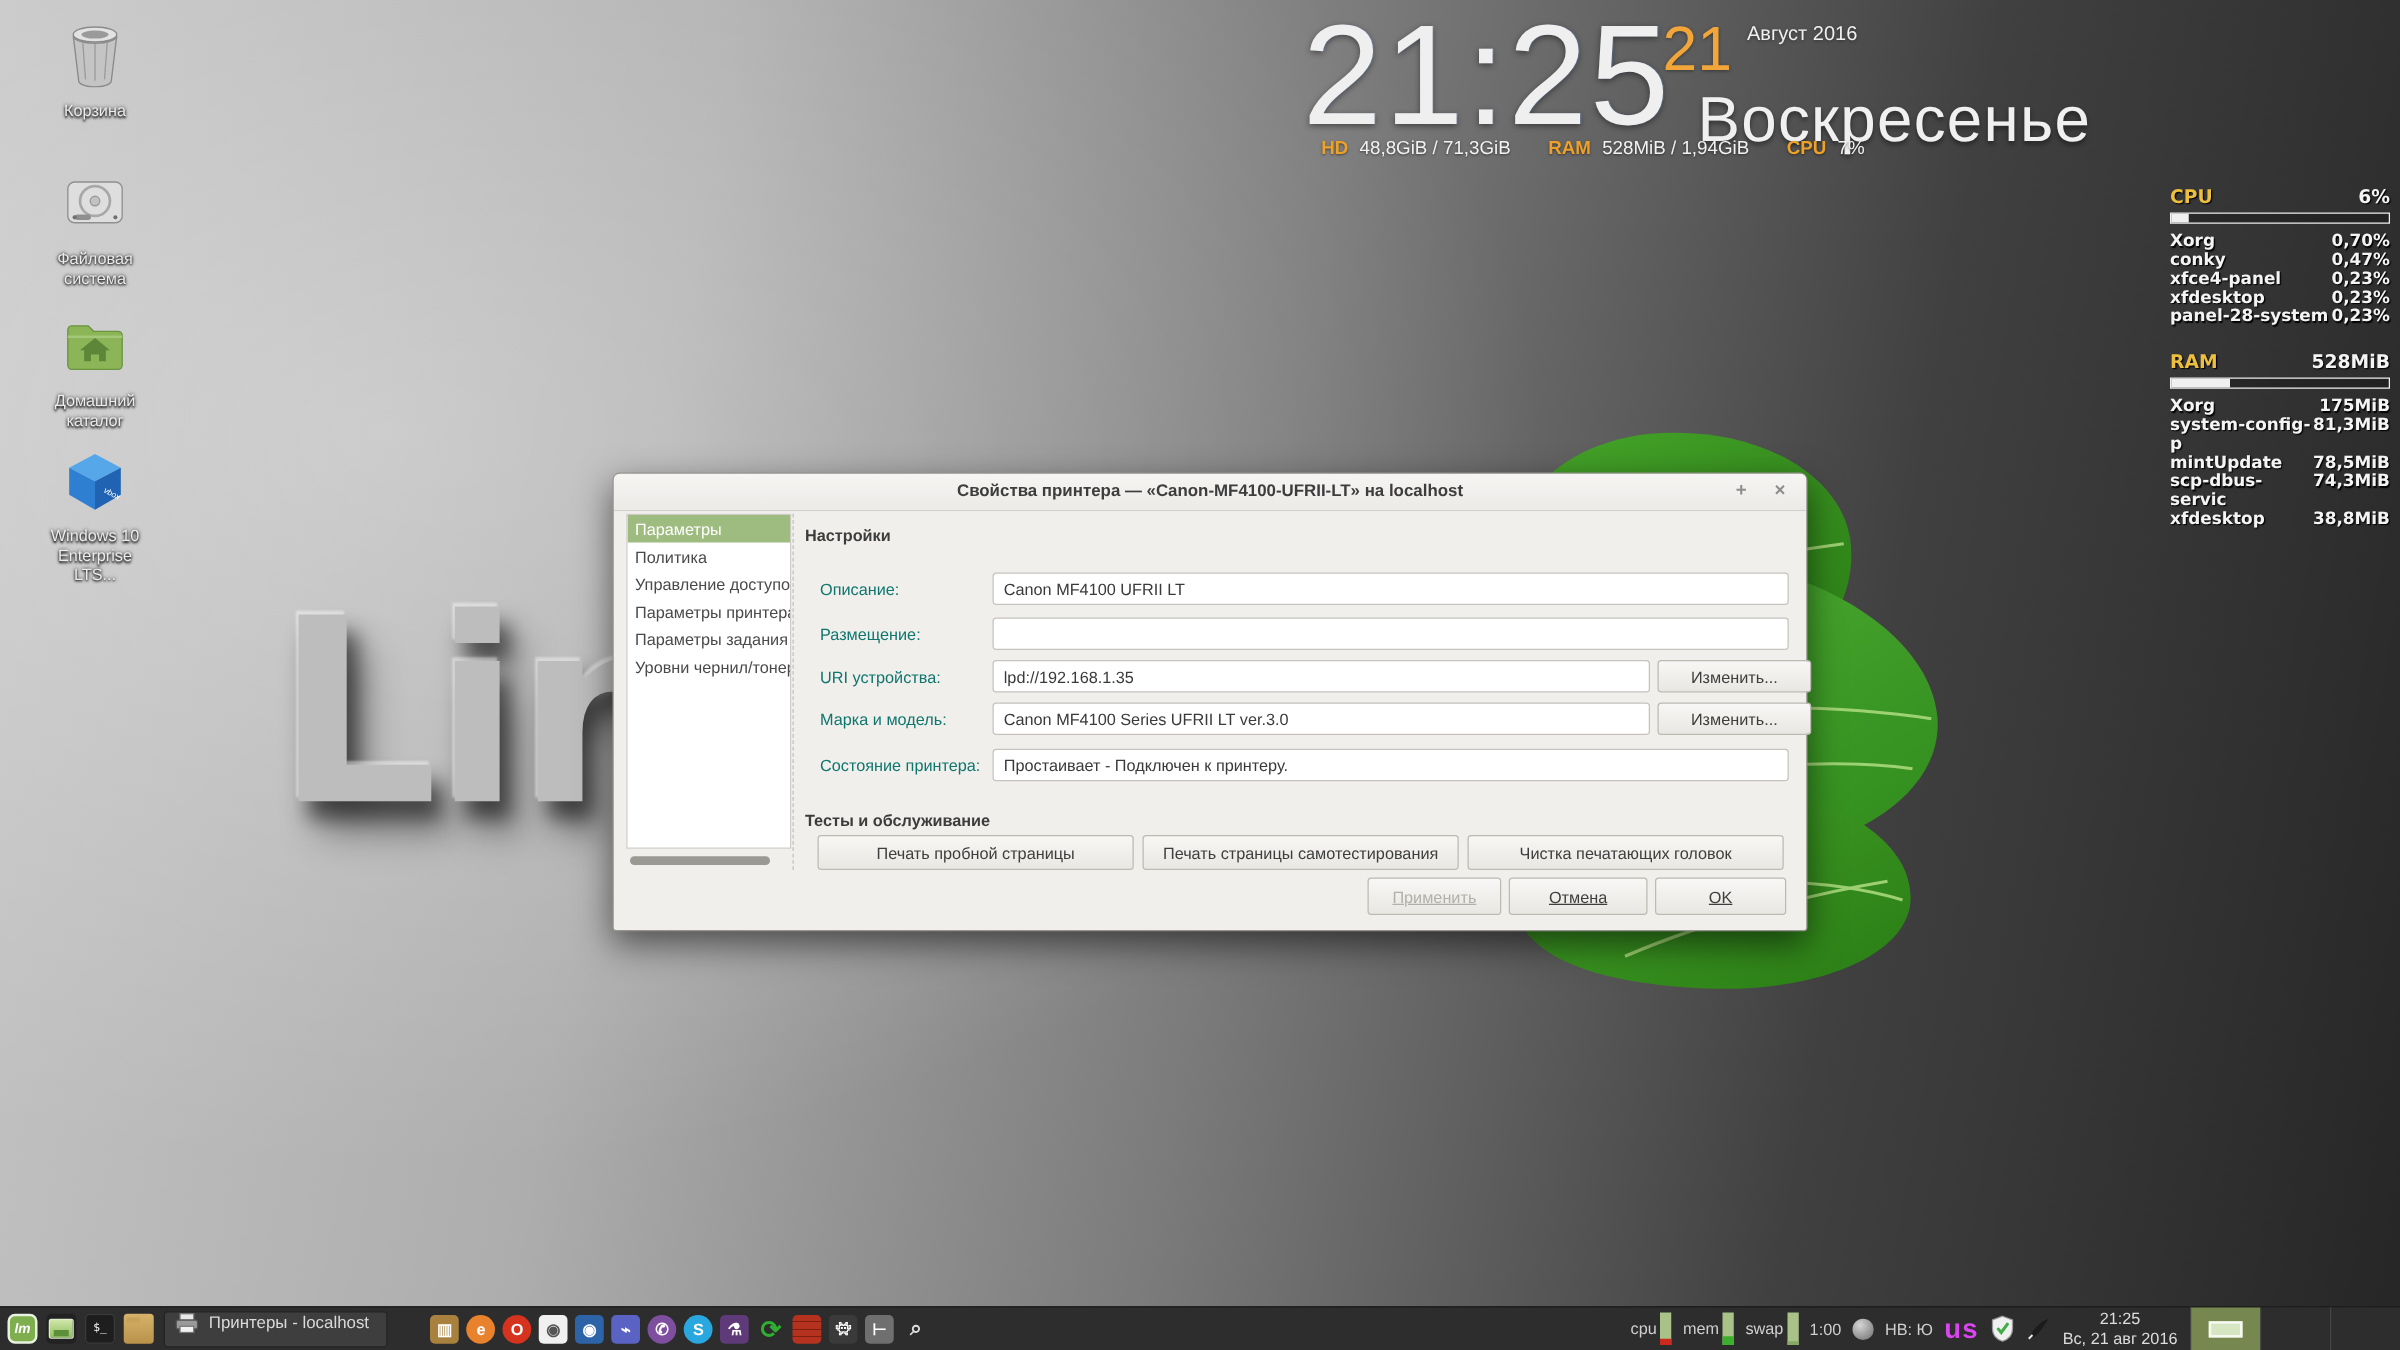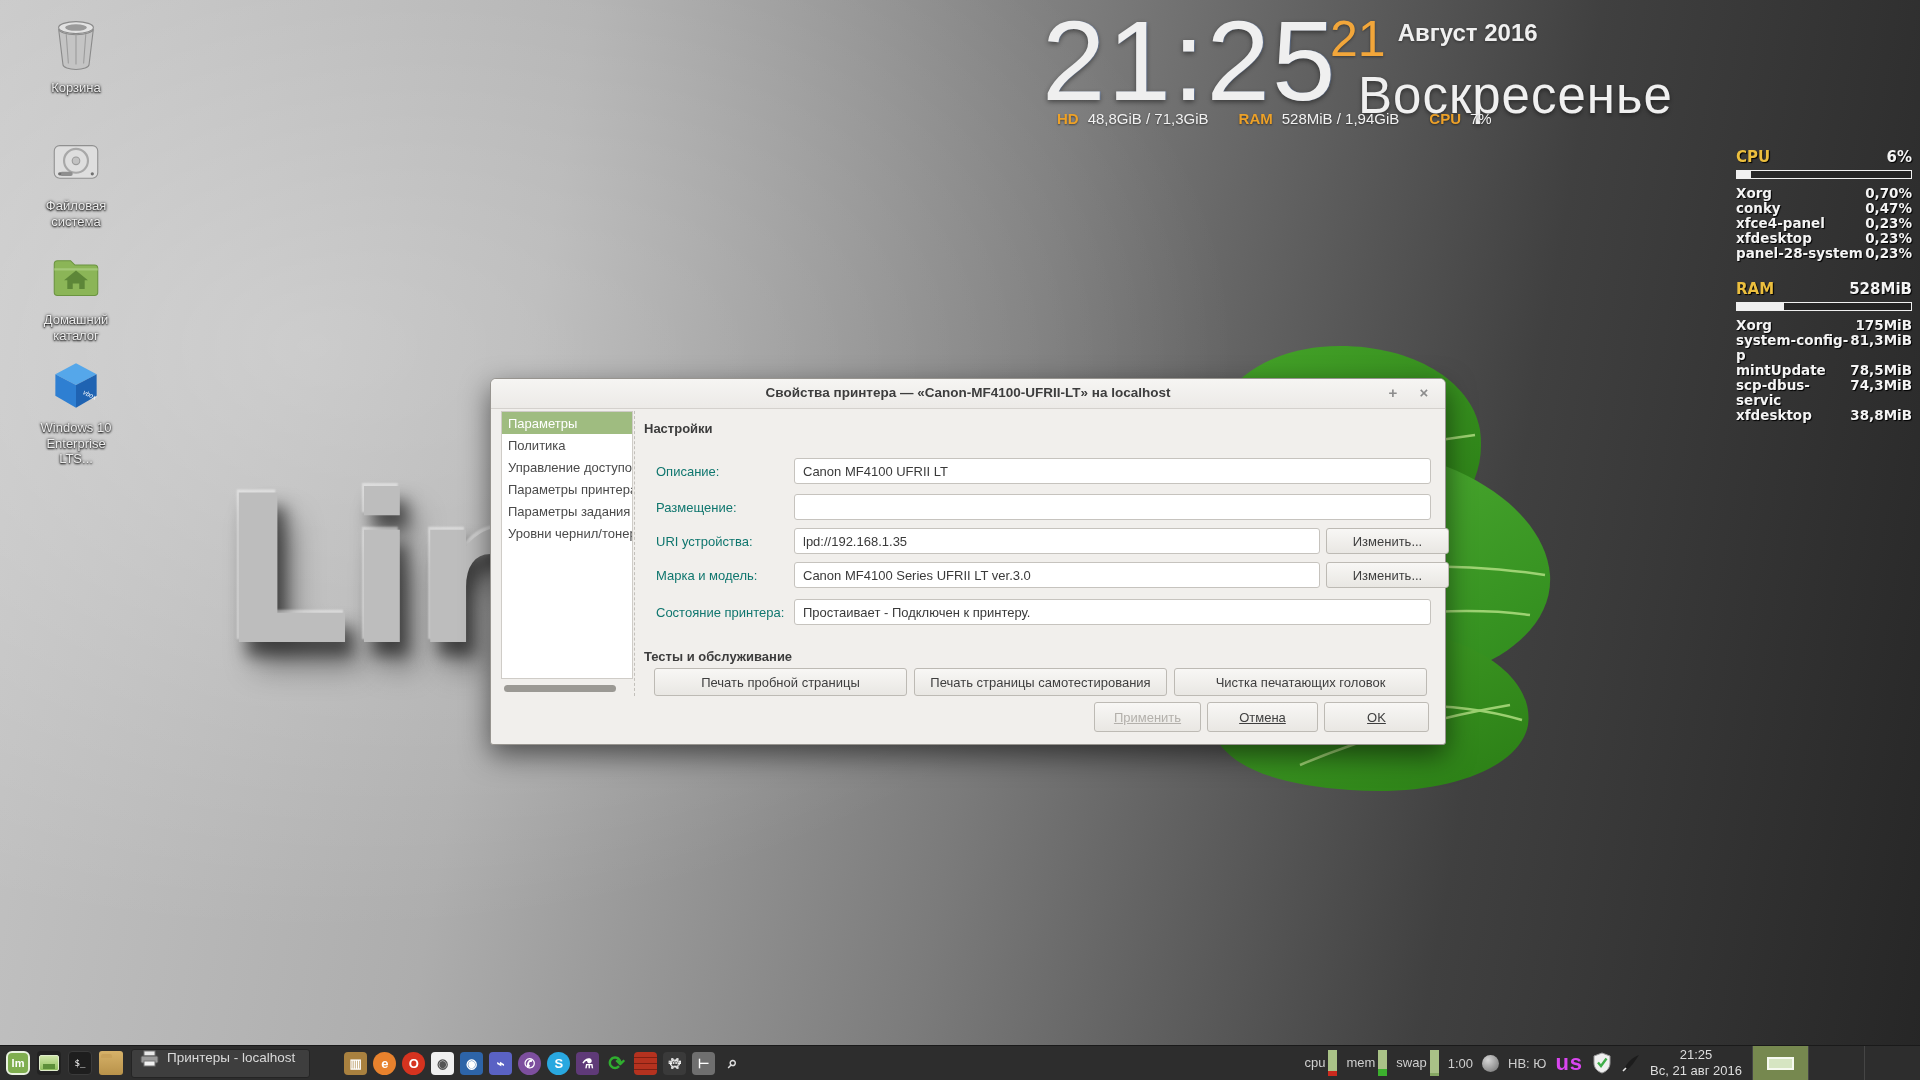--- a/index.html
+++ b/index.html
@@ -24,21 +24,21 @@
     text-shadow:0 1px 2px #000, 0 0 3px rgba(0,0,0,.8); }
 
   
   .clock-time { position:absolute; left:1042px; top:4px; font-size:114px; font-weight:100;
     letter-spacing:2px; color:#efefef; line-height:1;
     text-shadow:0 2px 5px rgba(0,0,0,0.45), 1px 0 0 rgba(120,170,255,.35); }
   .clock-right { position:absolute; left:1330px; top:14px; color:#f0f0f0; }
   .clock-row1 { display:flex; align-items:flex-start; gap:12px; }
   .clock-day { font-size:50px; font-weight:300; color:#f2a63a; line-height:1;
     text-shadow:0 1px 3px rgba(0,0,0,.4); }
-  .clock-my { font-size:24px; font-weight:700; margin-top:5px; text-shadow:0 1px 3px rgba(0,0,0,.4); }
+  .clock-my { font-size:16px; font-weight:400; margin-top:5px; text-shadow:0 1px 3px rgba(0,0,0,.4); }
   .clock-weekday { font-size:51px; font-weight:200; margin:2px 0 0 28px; letter-spacing:1px;
     text-shadow:0 2px 4px rgba(0,0,0,.45); }
   .clock-stats { position:absolute; left:1057px; top:110px; display:flex; gap:30px;
     font-size:15px; text-shadow:0 1px 2px rgba(0,0,0,.5); }
   .cs-group { display:flex; gap:9px; }
   .cs-label { color:#eda128; font-weight:bold; }
   .cs-val { color:#f2f2f2; }
 
   
   .conky { position:absolute; left:1736px; top:148px; width:176px;
@@ -92,21 +92,21 @@
   .dbtn.cancel { width:111px; }
   .dbtn.ok { width:105px; }
 
   
   .taskbar { position:absolute; left:0; bottom:0; width:1920px; height:35px;
     background:#2d2d2d; border-top:1px solid #1a1a1a; display:flex; align-items:center; }
   .tb-left { display:flex; align-items:center; gap:7px; padding:0 8px 0 6px; }
   .tile { width:24px; height:24px; border-radius:4px; position:relative; display:flex;
     align-items:center; justify-content:center; font-size:11px; }
   .mintlogo { background:#7fae4f; border:2px solid #e9f2e0; color:#fff; font-weight:bold;
-    font-size:11px; border-radius:6px; }
+    font-size:11px; border-radius:6px;font-style:italic; }
   .showdesk { background:#222; }
   .showdesk .scr { width:20px; height:16px; background:linear-gradient(#cfe6a8,#8fbf5e);
     border:1px solid #dfeccc; border-radius:2px; position:relative; }
   .showdesk .scr:after { content:""; position:absolute; left:3px; bottom:1px; width:12px; height:5px; background:#5d8f3a; }
   .terminal { background:#1e1e1e; border:1px solid #3a3a3a; color:#fff; font-size:9px;
     font-family:"DejaVu Sans Mono",monospace; }
   .folder-tile { background:linear-gradient(#d7b269,#b8924a); border-radius:3px; }
   .folder-tile:before { content:""; position:absolute; top:3px; left:2px; width:11px; height:4px;
     background:#c9a25a; border-radius:2px 2px 0 0; }
   .win-btn { display:flex; align-items:flex-start; gap:8px; height:29px; padding:0 14px 0 8px;

